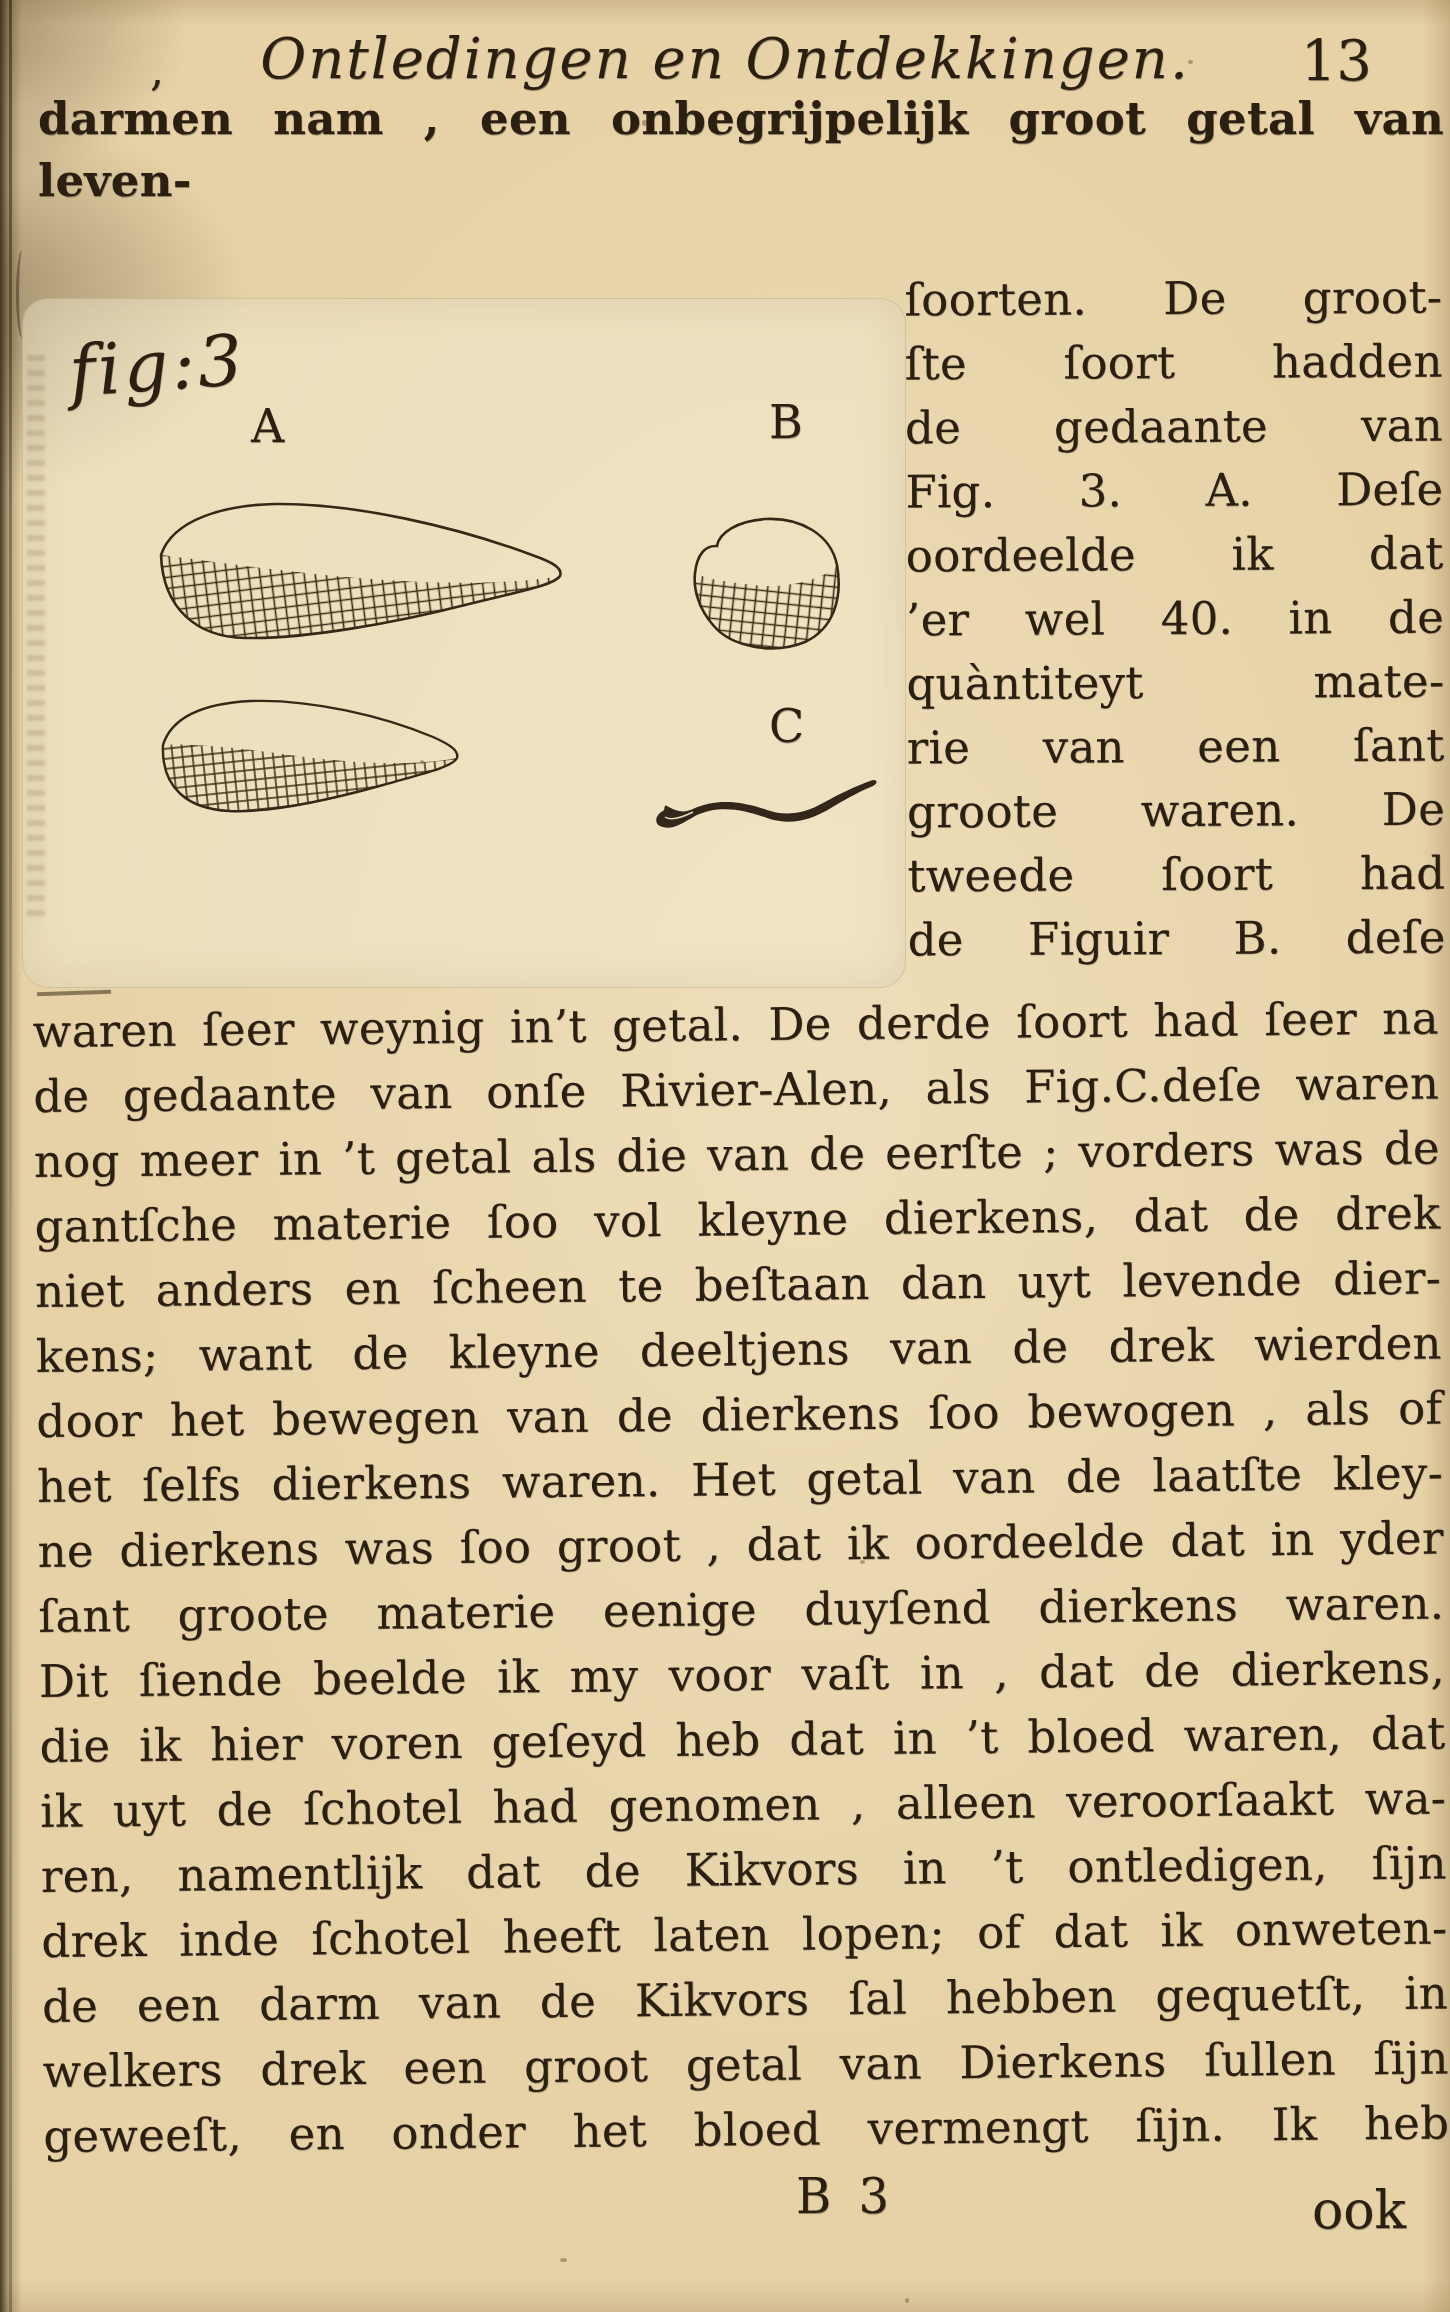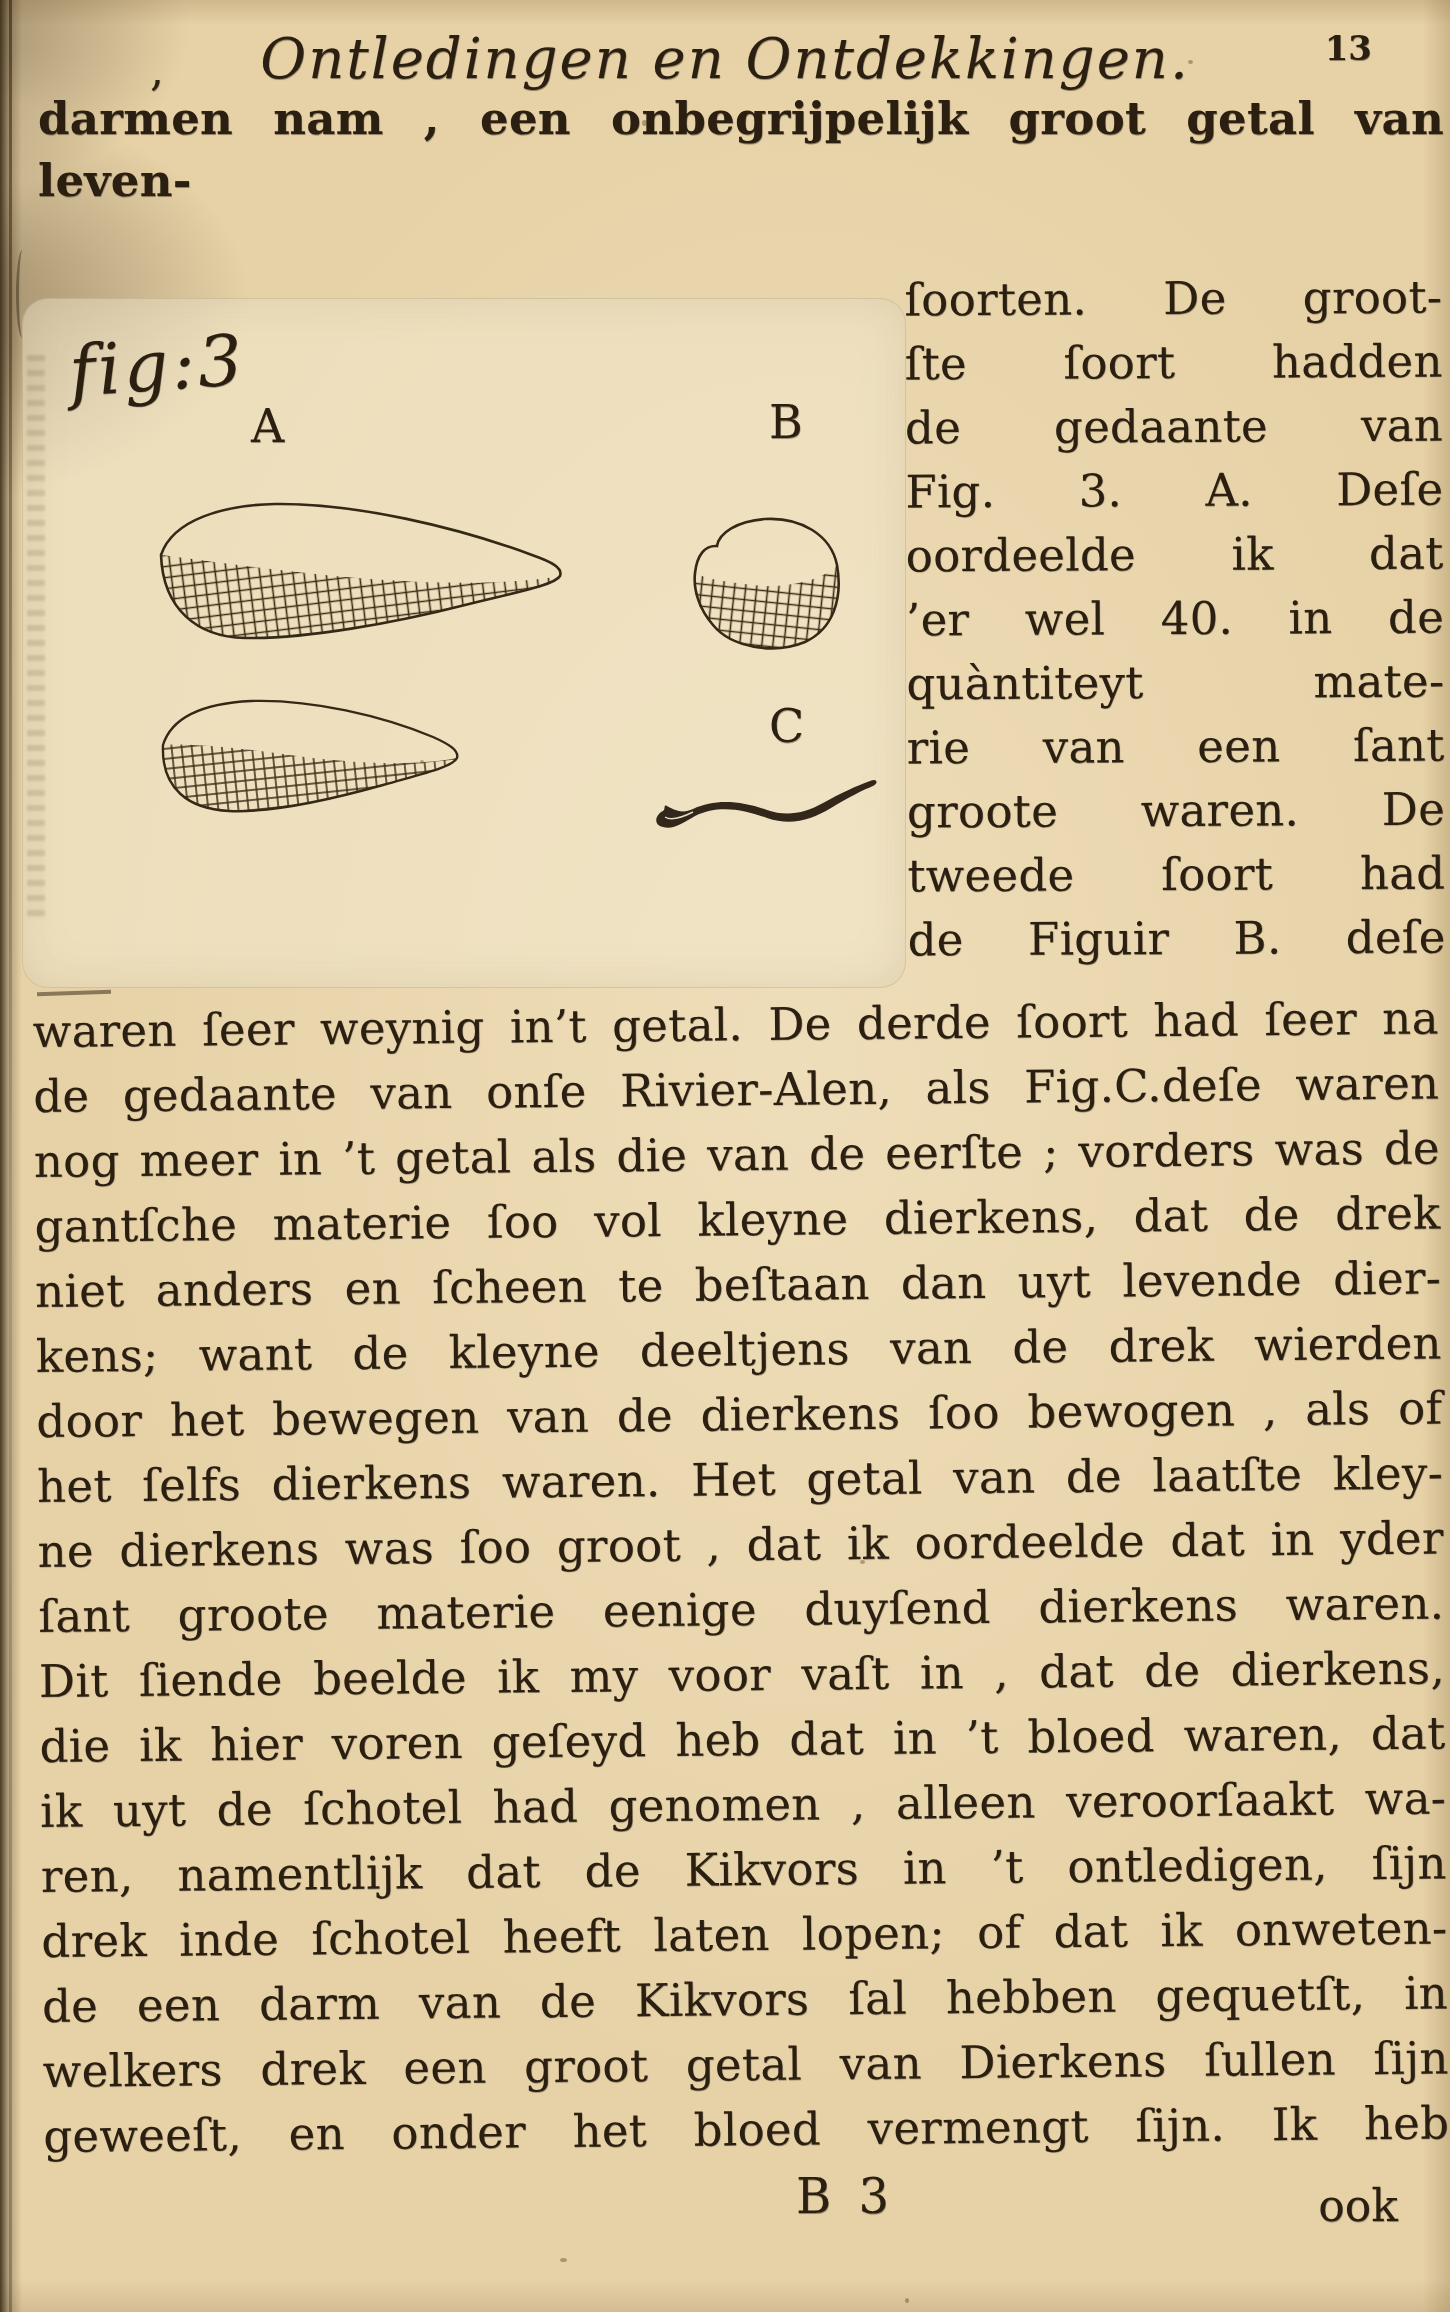--- a/index.html
+++ b/index.html
@@ -21,21 +21,21 @@
   }
   .gutter-line{position:absolute;left:9px;top:0;width:3px;height:100%;
     background:linear-gradient(180deg, rgba(40,28,10,.55), rgba(40,28,10,.12) 55%, rgba(40,28,10,.30));}
   .ink{color:#2a1f11;text-shadow:0.5px 0.6px 0.7px rgba(43,31,17,0.45);}
   .jline{display:block;text-align:justify;text-align-last:justify;letter-spacing:.3px;}
   
   .header-row{position:absolute;left:0;top:26px;width:100%;height:60px;}
   .stray-mark{position:absolute;left:150px;top:18px;font-size:44px;}
   .header-title{position:absolute;left:0;top:0;width:100%;text-align:center;
     font-style:italic;font-size:56px;letter-spacing:2px;}
-  .page-number{position:absolute;right:78px;top:2px;font-size:34px;font-weight:bold;}
+  .page-number{position:absolute;right:78px;top:2px;font-size:56px;}
   
   .intro{position:absolute;left:38px;top:88px;width:1406px;font-size:45px;}
   .intro .jline{height:67px;line-height:62px;font-weight:bold;}
   
   .side-col{position:absolute;left:906px;top:268px;width:538px;font-size:45px;transform:rotate(-0.3deg);}
   .side-col .jline{height:64px;line-height:62px;}
   
   .body-block{position:absolute;left:38px;top:1000px;width:1406px;font-size:45px;
     transform:rotate(-0.55deg);transform-origin:0 50%;}
   .body-block .jline{height:65px;line-height:63px;}
@@ -58,21 +58,21 @@
   .marker-a{left:228px;top:100px;}
   .marker-b{left:746px;top:96px;}
   .marker-c{left:746px;top:400px;}
   .shape{position:absolute;}
   .shape-a1{left:122px;top:198px;}
   .shape-b{left:648px;top:210px;}
   .shape-a2{left:128px;top:396px;}
   .shape-c{left:628px;top:474px;}
   
   .footer-signature{position:absolute;left:796px;top:2168px;font-size:48px;letter-spacing:6px;}
-  .footer-catchword{position:absolute;right:52px;top:2180px;font-size:44px;}
+  .footer-catchword{position:absolute;right:44px;top:2180px;font-size:52px;}
   .speck{position:absolute;background:rgba(70,50,25,.38);border-radius:50%;}
 </style>
 </head>
 <body>
 
 <div class="page">
   <div class="gutter-line"></div>
 
   <div class="header-row">
     <span class="stray-mark ink">,</span>

